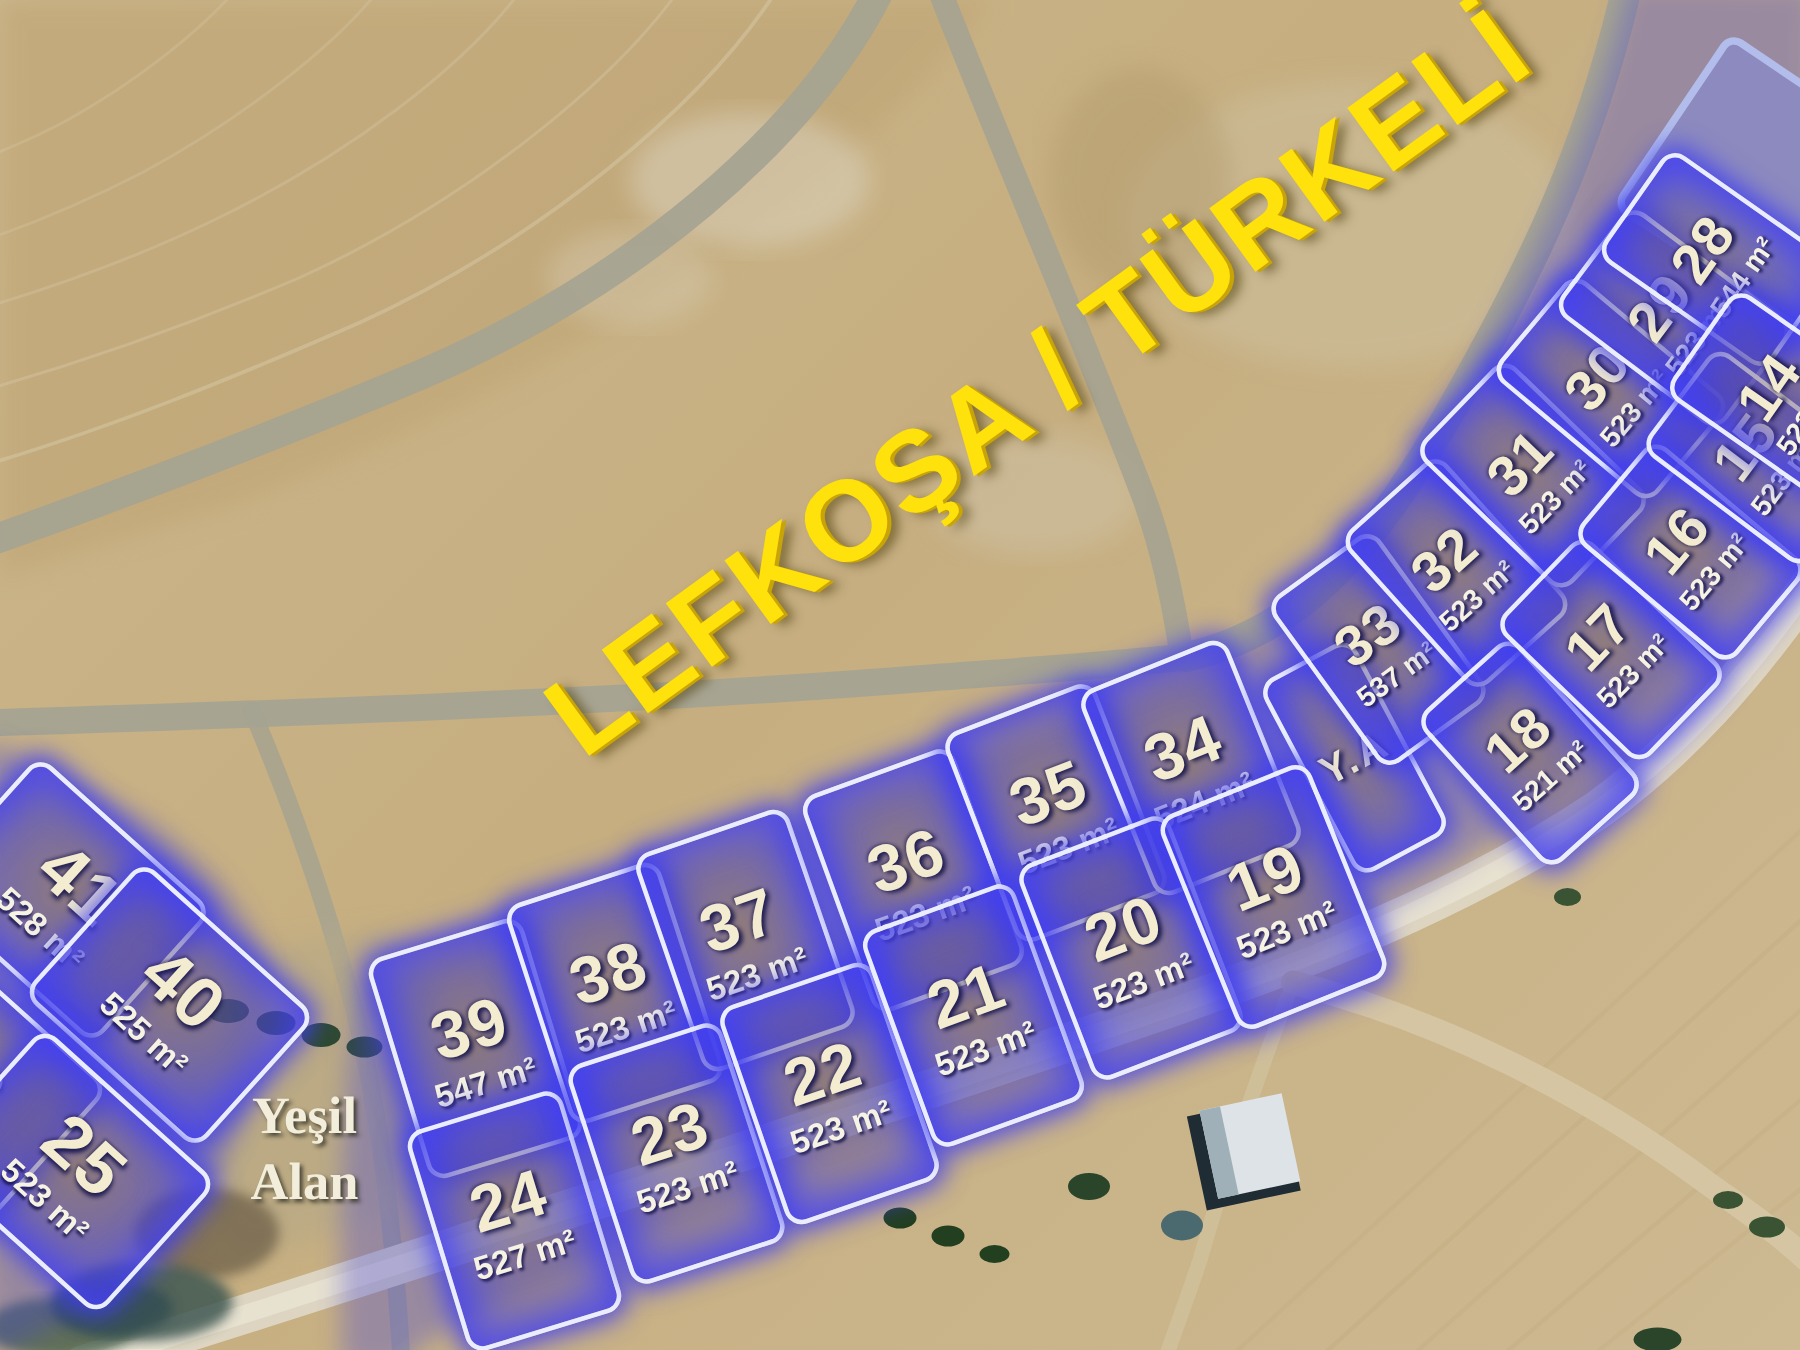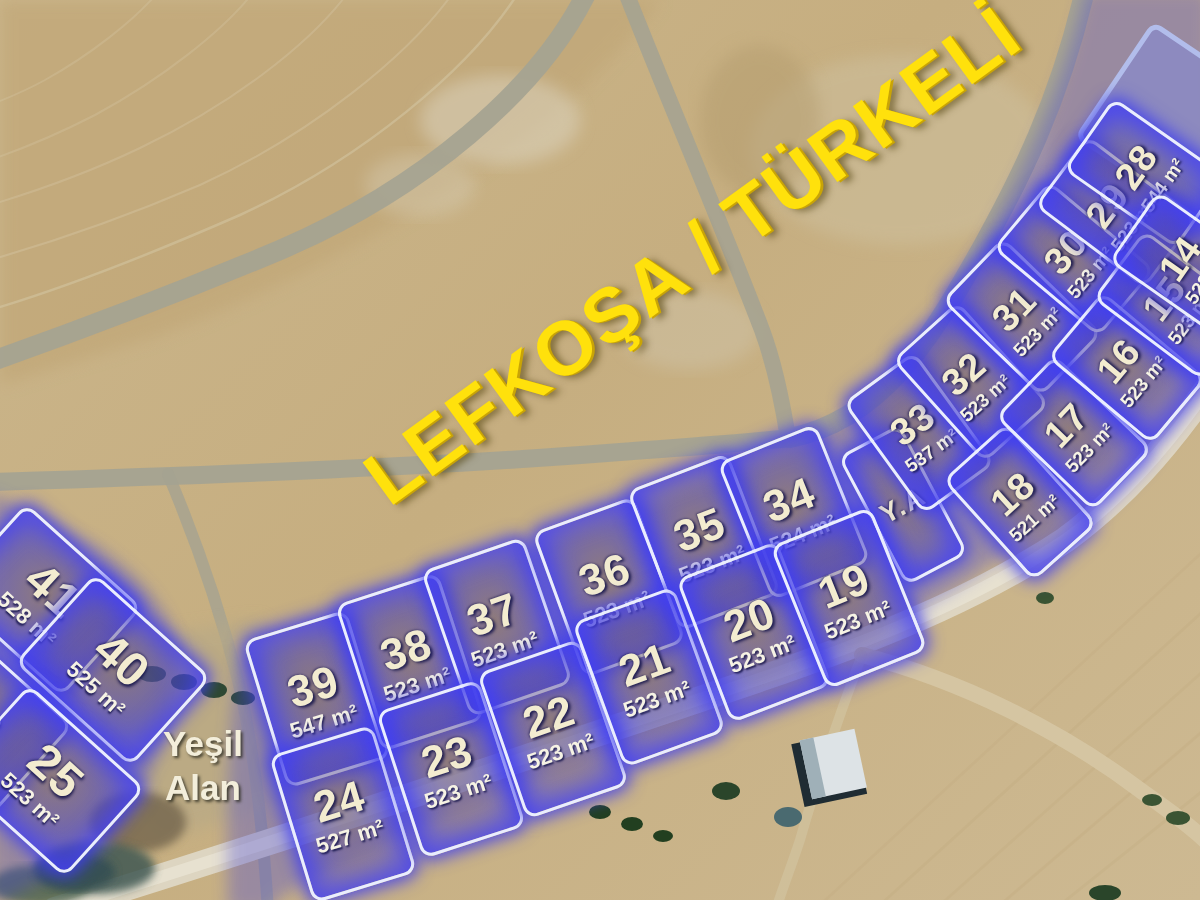--- a/index.html
+++ b/index.html
@@ -33,20 +33,21 @@
   #title{
     position:absolute;left:692px;top:255px;white-space:nowrap;
     transform:translate(-50%,-50%) rotate(-36deg);
     font-size:76px;font-weight:bold;letter-spacing:2px;color:#ffe10c;
     text-shadow:2px 2px 0 #c9a406, 5px 6px 7px rgba(70,55,0,0.55);
   }
   #green-area-label{
     position:absolute;left:203px;top:766px;transform:translate(-50%,-50%);
     text-align:center;font-weight:bold;font-size:35px;line-height:1.25;color:#f3eedb;
     text-shadow:2px 2px 3px rgba(40,40,30,0.8);
+    font-family:Liberation Serif, serif;
   }
 </style>
 </head>
 <body>
 
 <div id="stage">
 
   <svg id="bg" width="1200" height="900" viewBox="0 0 1200 900">
     <defs>
       <filter id="soft">

